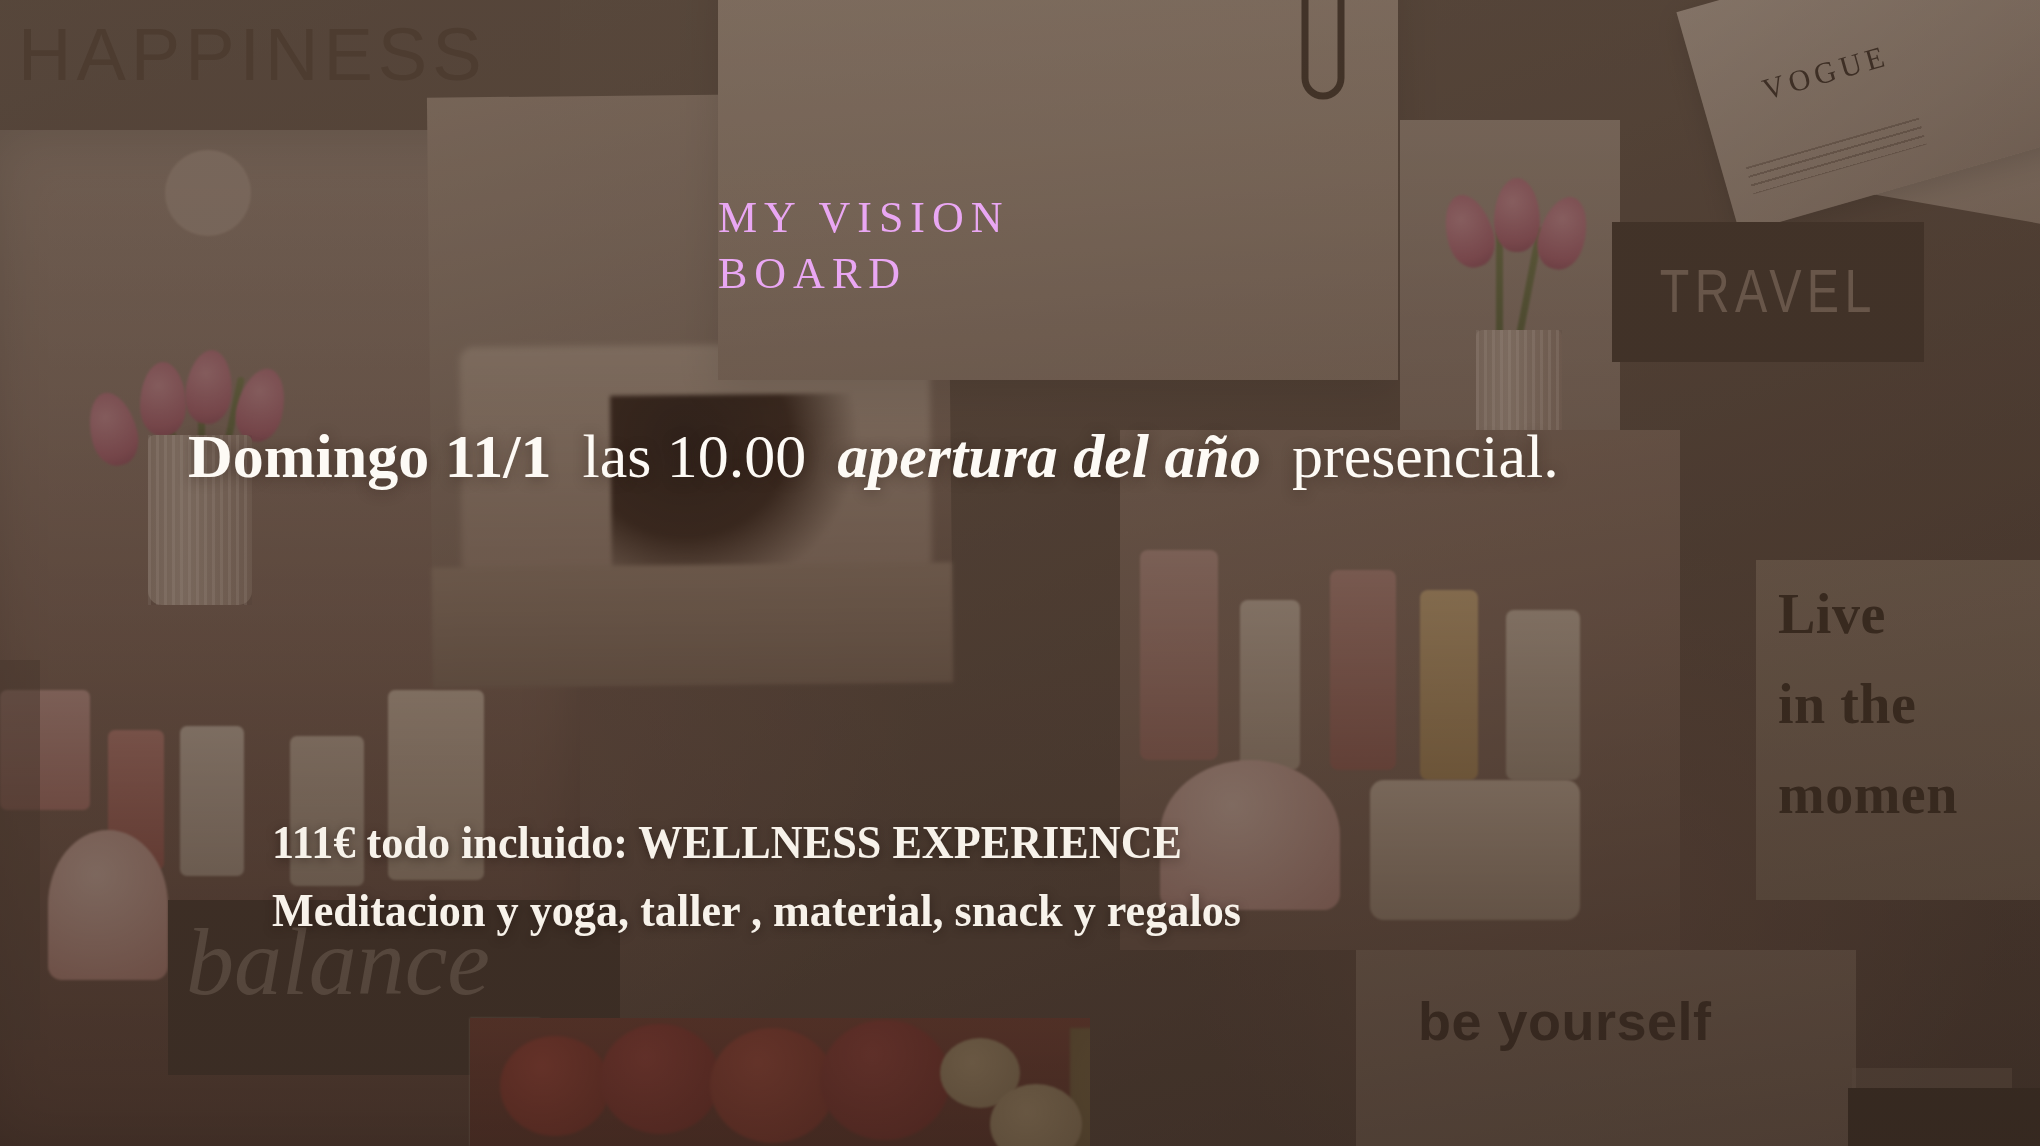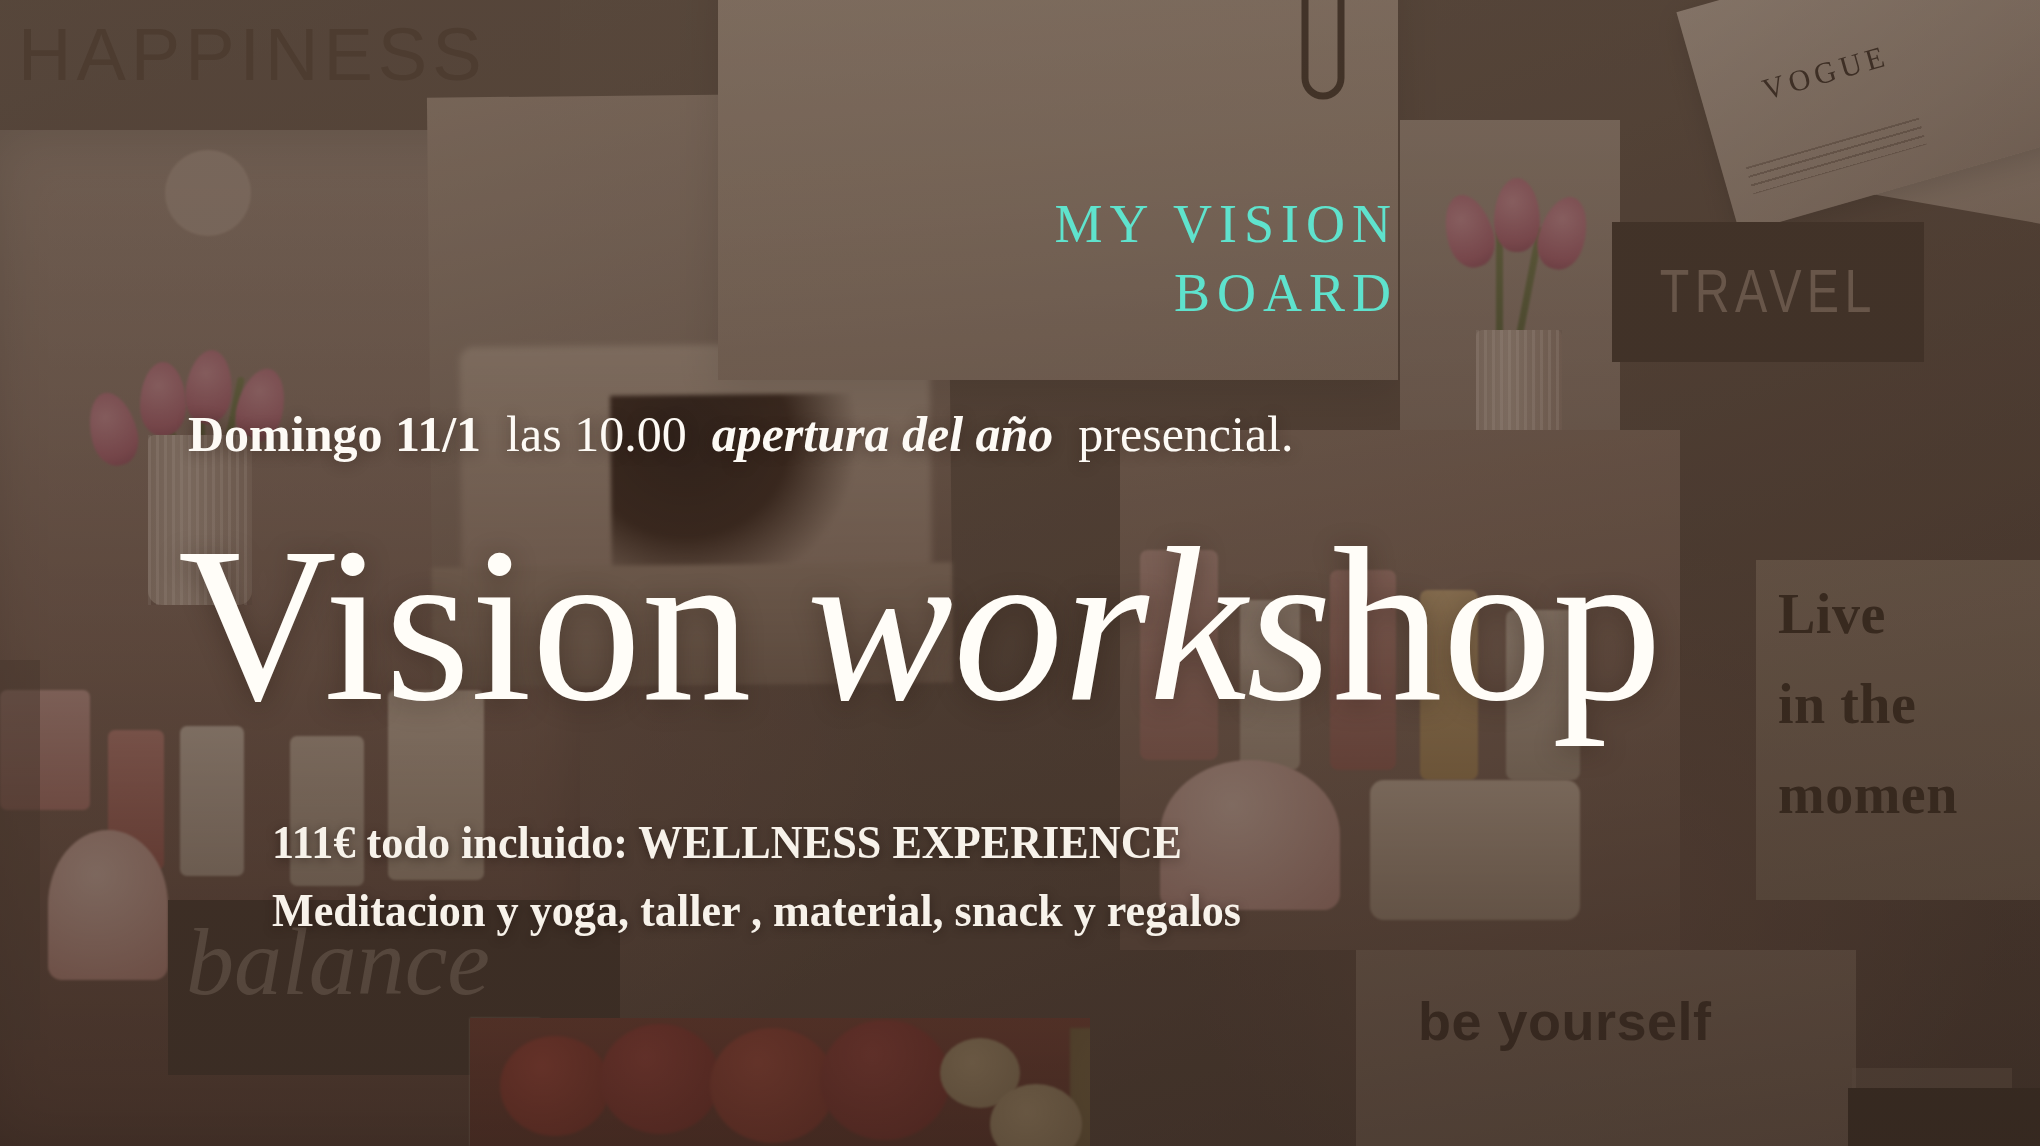--- a/index.html
+++ b/index.html
@@ -228,31 +228,31 @@
     left:18px;top:12px;
     color:#4c3b2f;font-family:"Liberation Sans",sans-serif;
     font-weight:300;font-size:74px;letter-spacing:5px;opacity:.88;
   }
   #card-text-2026{
     left:718px;top:10px;width:680px;text-align:center;
     color:#4a382c;font-family:"Liberation Serif",serif;font-weight:700;
     font-size:118px;line-height:1;letter-spacing:2px;opacity:.95;
   }
   #card-text-myvision{
-    left:718px;top:190px;width:680px;text-align:right;
-    color:#5eead4;font-family:"Liberation Serif",serif;font-weight:400;
-    font-size:54px;line-height:1.28;letter-spacing:7px;opacity:.95;
+    left:718px;top:190px;width:680px;text-align:left;
+    color:#f0abfc;font-family:"Liberation Serif",serif;font-weight:400;
+    font-size:44px;line-height:1.28;letter-spacing:7px;opacity:.95;
   }
 
   
   #kicker{
-    left:188px;top:409px;
+    left:188px;top:425px;
     color:#fdfaf5;
     font-family:"Liberation Serif",serif;
-    font-size:50px;line-height:1;white-space:nowrap;
+    font-size:62px;line-height:1;white-space:nowrap;
     text-shadow:0 2px 14px rgba(40,25,18,.45);
   }
   #kicker .b{font-weight:700;}
   #kicker .r{font-weight:400;}
   #kicker .i{font-style:italic;font-weight:700;}
 
   #headline{
     left:178px;top:520px;
     color:#fffdf8;
     font-family:"Liberation Serif",serif;
@@ -382,22 +382,19 @@
     <div>BOARD</div>
   </div>
 
   <div class="layer" id="kicker">
     <span class="b">Domingo 11/1</span>&nbsp;
     <span class="r">las 10.00</span>&nbsp;
     <span class="i">apertura del año</span>&nbsp;
     <span class="r">presencial.</span>
   </div>
 
-  <div class="layer" id="headline">
-    <span class="up">Vision </span><span class="it">works</span><span class="up">hop</span>
-  </div>
 
   <div class="layer" id="details">
     <div><span class="sq">111€ todo incluido: WELLNESS EXPERIENCE</span></div>
     <div><span class="sq">Meditacion y yoga, taller , material, snack y regalos</span></div>
   </div>
 
 </div>
 
 </body></html>

